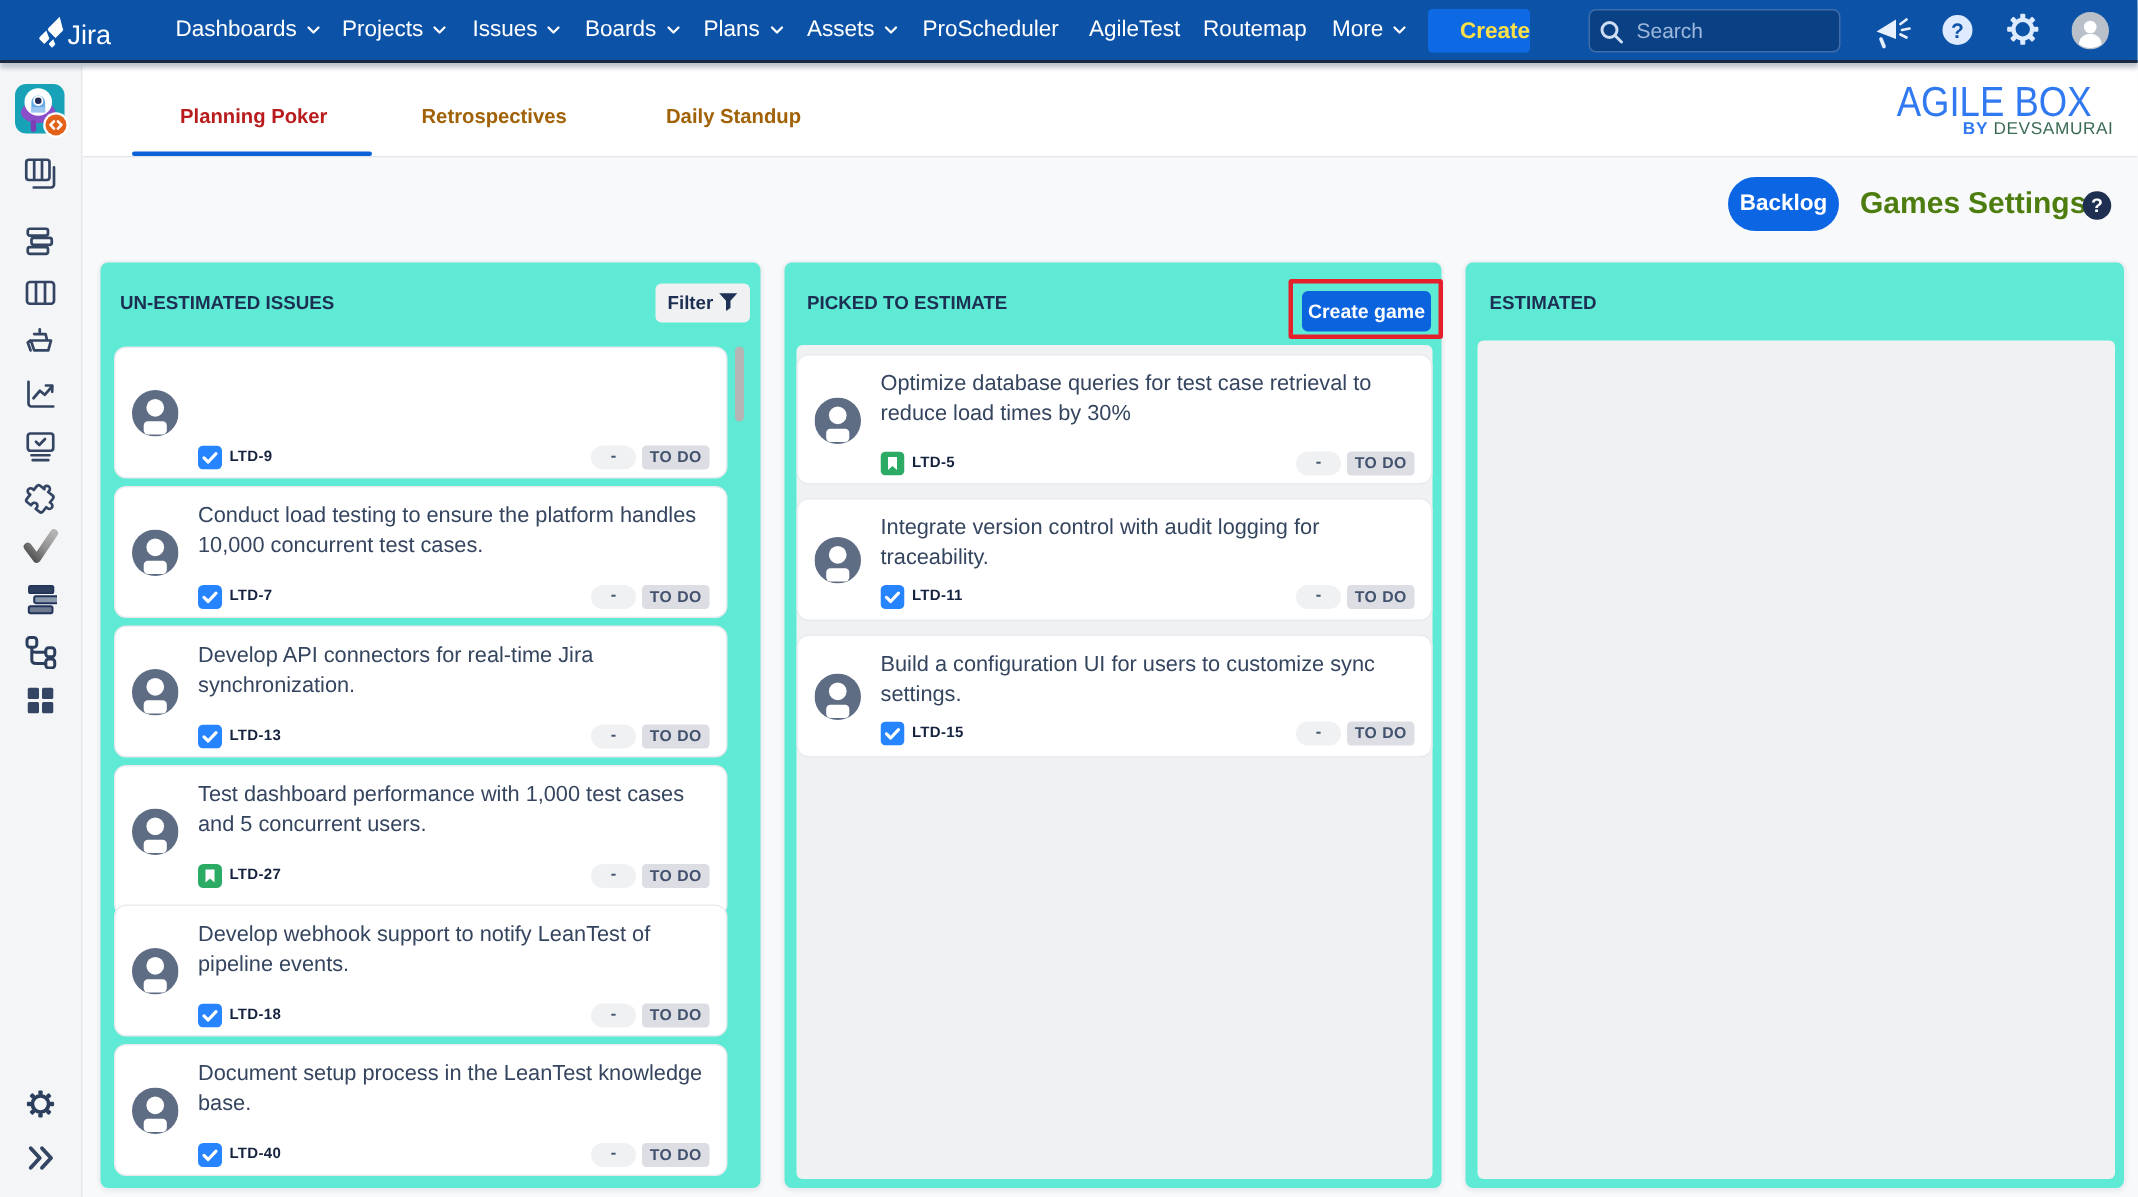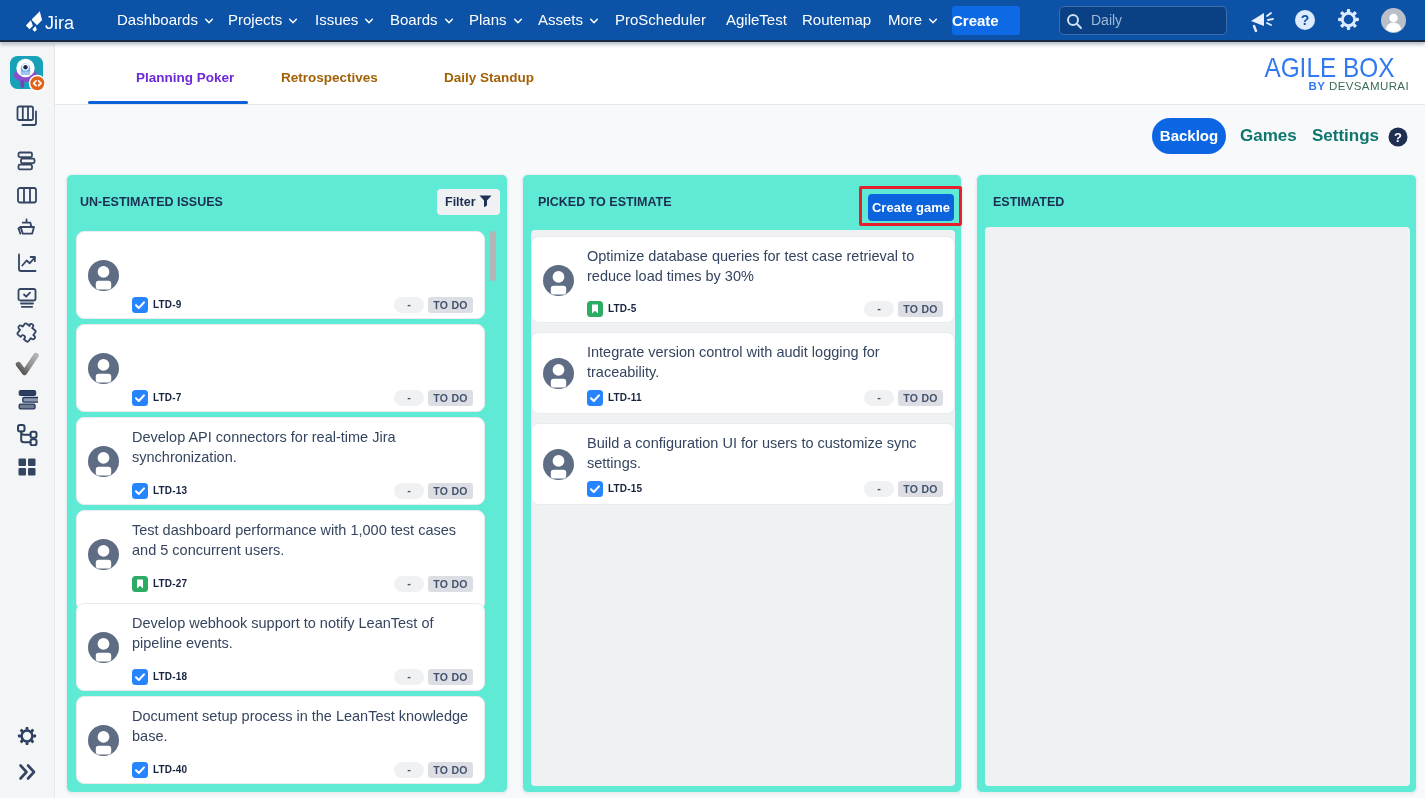--- a/index.html
+++ b/index.html
@@ -3,41 +3,41 @@
 <meta charset="utf-8">
 <style>
   * { margin:0; padding:0; box-sizing:border-box; }
   html,body { width:1425px; height:798px; overflow:hidden; font-family:"Liberation Sans", sans-serif; background:#f8f9fa; }
   .abs { position:absolute; }
 
   
   #nav { position:absolute; left:0; top:0; width:1425px; height:42px; background:#0c53a8; border-bottom:2px solid #1b2940; box-shadow:0 3px 3px rgba(23,43,77,.25); z-index:50; }
   #nav .item { position:absolute; top:0; height:40px; line-height:40px; color:#fff; font-size:15px; font-weight:500; white-space:nowrap; }
   .navchev { width:10px; height:10px; margin-left:6px; vertical-align:-1px; }
-  #createbtn { position:absolute; left:952px; top:6px; width:68px; height:29px; background:#0e6ae4; color:#ffffff; font-size:15px; font-weight:600; border-radius:3px; text-align:left; line-height:29px; }
+  #createbtn { position:absolute; left:952px; top:6px; width:68px; height:29px; background:#0e6ae4; color:#fde047; font-size:15px; font-weight:600; border-radius:3px; text-align:right; line-height:29px; }
   #searchbox { position:absolute; left:1059px; top:6px; width:168px; height:29px; background:#0a4184; border:1px solid #3f6dab; border-radius:5px; color:#9db8dc; font-size:14px; line-height:27px; }
   #searchbox .stext { margin-left:31px; }
 
   
   #sidebar { position:absolute; left:0; top:44px; width:55px; height:754px; background:#f4f5f7; border-right:1px solid #e7e8ea; }
   .sic { position:absolute; left:50%; transform:translateX(-50%); }
 
   
   #band { position:absolute; left:55px; top:44px; width:1370px; height:61px; background:#ffffff; border-bottom:1px solid #e4e6eb; }
   .tab { position:absolute; top:0; height:60px; line-height:67px; font-size:13.5px; font-weight:700; color:#a16207; }
-  #tab1 { color:#6d28d9;margin-left:16px; }
+  #tab1 { color:#b91c1c; }
   #tabline { position:absolute; left:33px; top:57px; width:160px; height:3px; background:#0b61d8; border-radius:2px; }
   #agilebox { position:absolute; right:31px; top:8px; text-align:right; }
   #agilebox .big { font-size:28px; color:#3179f1; letter-spacing:0px; font-weight:400; transform:scaleX(0.87); transform-origin:100% 50%; }
   #agilebox .sub { position:absolute; right:-15px; top:28px; font-size:11.5px; letter-spacing:0.4px; color:#3a6b52; white-space:nowrap; }
   #agilebox .sub b { color:#3179f1; font-weight:700; }
 
   
   #pill { position:absolute; left:1152px; top:118px; width:74px; height:36px; border-radius:18px; background:#0c66e4; color:#fff; font-size:15px; font-weight:700; text-align:center; line-height:36px; }
-  .ctl { position:absolute; top:118px; height:36px; line-height:36px; font-size:17px; font-weight:700; color:#0f766e; }
+  .ctl { position:absolute; top:118px; height:36px; line-height:36px; font-size:20px; font-weight:700; color:#4d7c0f; }
 
   
   .panel { position:absolute; top:174px; height:619px; background:#5eead4; border:1px solid #eceef1; border-radius:6px; box-shadow:0 1px 3px rgba(23,43,77,.08); }
   #panelL { left:66px;  width:442px; }
   #panelM { left:522px; width:440px; }
   #panelR { left:976px; width:441px; }
   .ptitle { position:absolute; top:20px; font-size:12.5px; font-weight:700; letter-spacing:0px; color:#1c2f52; }
   #filterbtn { position:absolute; left:370px; top:14px; width:63px; height:26px; background:#f0f1f3; border-radius:4px; color:#1c2f52; font-size:12.5px; font-weight:700; line-height:26px; }
   #creategame { position:absolute; left:345px; top:19px; width:86px; height:27px; background:#0b63dd; border-radius:4px; color:#fff; font-size:13px; font-weight:700; text-align:center; line-height:27px; }
   #redbox { position:absolute; left:336px; top:11px; width:103px; height:40px; border:3px solid #e5202c; border-radius:2px; }
@@ -88,21 +88,21 @@
   <span class="item" style="left:538px">Assets<svg class="navchev" viewBox="0 0 12 12">
         <path d="M2 4 L6 8 L10 4" fill="none" stroke="#fff" stroke-width="1.8" stroke-linecap="round" stroke-linejoin="round"></path>
       </svg></span>
   <span class="item" style="left:615px">ProScheduler</span>
   <span class="item" style="left:726px">AgileTest</span>
   <span class="item" style="left:802px">Routemap</span>
   <span class="item" style="left:888px">More<svg class="navchev" viewBox="0 0 12 12">
         <path d="M2 4 L6 8 L10 4" fill="none" stroke="#fff" stroke-width="1.8" stroke-linecap="round" stroke-linejoin="round"></path>
       </svg></span>
   <div id="createbtn">Create</div>
-  <div id="searchbox"><span class="stext">Daily</span></div>
+  <div id="searchbox"><span class="stext">Search</span></div>
   <svg class="abs" style="left:1066px;top:13px" width="17" height="17" viewBox="0 0 17 17">
       <circle cx="7" cy="7" r="5" fill="none" stroke="#cfdef2" stroke-width="2"></circle>
       <line x1="10.8" y1="10.8" x2="15" y2="15" stroke="#cfdef2" stroke-width="2" stroke-linecap="round"></line>
     </svg>
 
 <svg class="abs" style="left:1248px;top:8px" width="26" height="26" viewBox="0 0 26 26">
   <path d="M3 13 L16 5 v13 z" fill="#e8f0fd"></path>
   <path d="M6 18 l2 5" stroke="#e8f0fd" stroke-width="2.4" stroke-linecap="round"></path>
   <path d="M19 8 l4-3 M20 12 l5-1 M19 15 l4 2" stroke="#e8f0fd" stroke-width="1.8" stroke-linecap="round"></path>
 </svg>
@@ -260,20 +260,21 @@
    <span class="lkey" style="top:65px">LTD-9</span>
    <div class="dash" style="top:65px">-</div>
    <div class="todo" style="top:65px">TO DO</div>
  </div>
       <div class="card cardL" style="top:149px;height:87.5px">
    <div class="avatar" style="top:28px"><svg width="31" height="31" viewBox="0 0 31 31">
             <circle cx="15.5" cy="15.5" r="15.5" fill="#5e6c84"></circle>
             <circle cx="15.5" cy="11.9" r="5.9" fill="#fff"></circle>
             <rect x="7.8" y="20.8" width="15.4" height="8.8" rx="2.8" fill="#fff"></rect>
           </svg></div>
+   <div class="title">Conduct load testing to ensure the platform handles<br>10,000 concurrent test cases.</div>
    <div class="typeic" style="top:65px"><svg width="16" height="16" viewBox="0 0 16 16">
             <rect width="16" height="16" rx="3.5" fill="#2684ff"></rect>
             <path d="M4 8.3 L6.8 11 L12 5.4" fill="none" stroke="#fff" stroke-width="2.1" stroke-linecap="round" stroke-linejoin="round"></path>
           </svg></div>
    <span class="lkey" style="top:65px">LTD-7</span>
    <div class="dash" style="top:65px">-</div>
    <div class="todo" style="top:65px">TO DO</div>
  </div>
       <div class="card cardL" style="top:242px;height:87.5px">
    <div class="avatar" style="top:28px"><svg width="31" height="31" viewBox="0 0 31 31">

